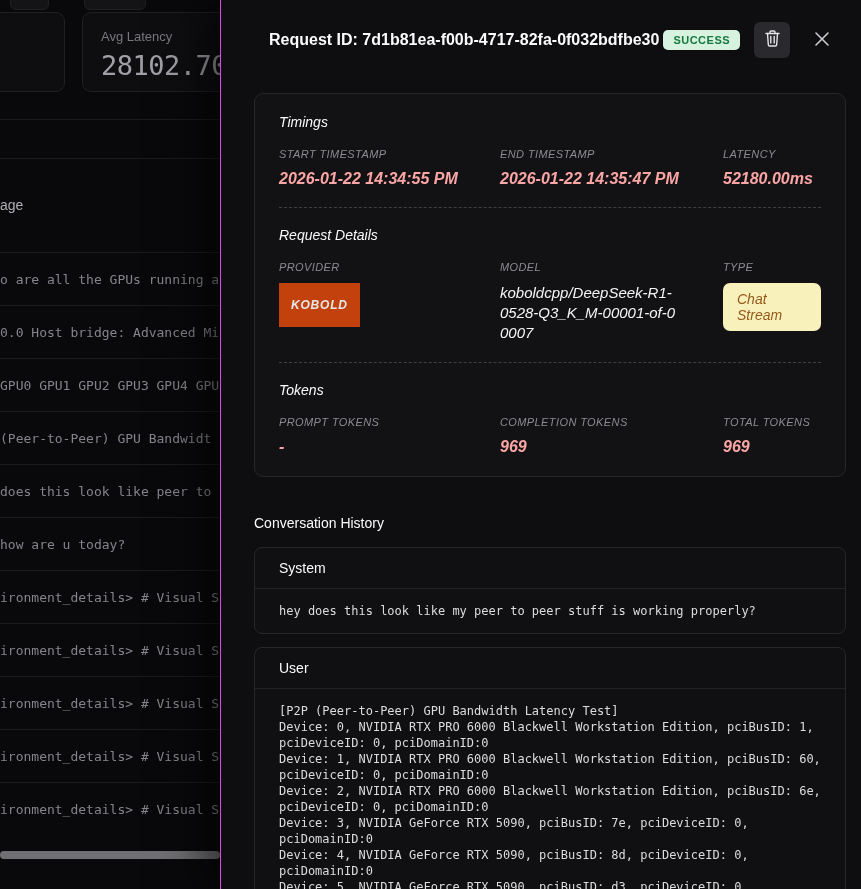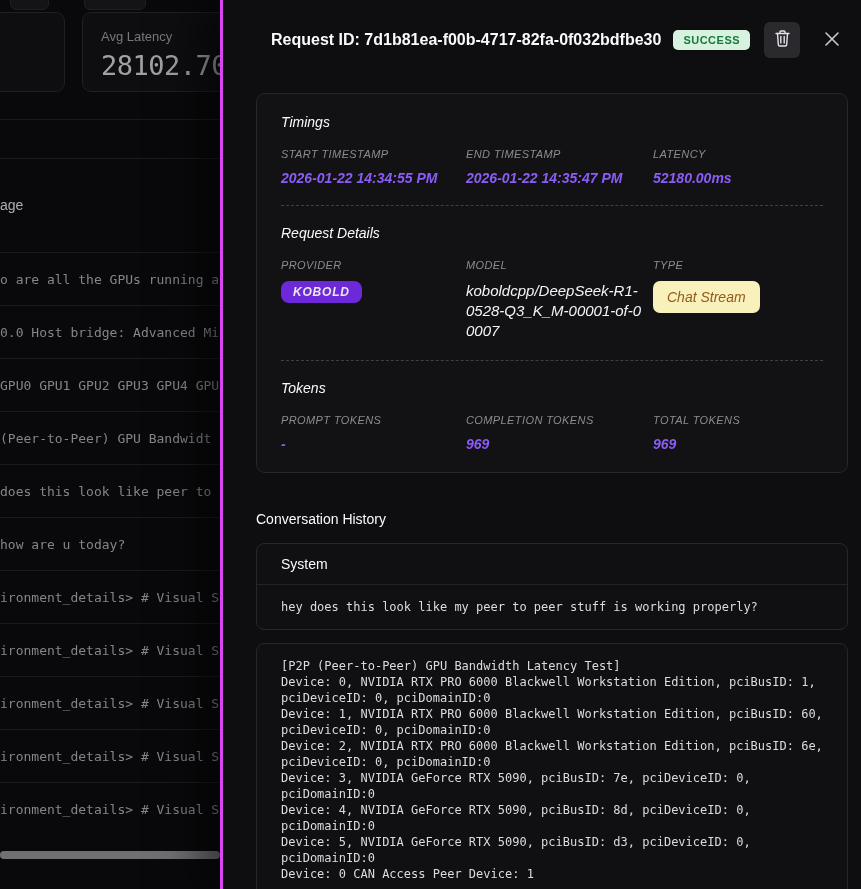--- a/index.html
+++ b/index.html
@@ -42,30 +42,30 @@
     font-size:13px; color:#84848c; white-space:nowrap; overflow:hidden;
   }
   .bg-row:first-child { height:47px; border-top:none; }
   .bg-scrollbar {
     position:absolute; top:851px; left:0; width:220px; height:8px;
     background:#707074; border-radius:4px;
   }
   
   .drawer {
     position:absolute; top:0; right:0; width:641px; height:889px;
-    background:#0e0e11; border-left:3px solid #d946ef;
+    background:#0e0e11; border-left:1px solid #d946ef;
     box-shadow:-20px 0 40px rgba(0,0,0,0.55);
   }
   .drawer-header {
     display:flex; align-items:center;
     padding:24px 24px 0 48px; height:56px;
   }
   .drawer-title { font-size:16px; font-weight:600; color:#fafafa; white-space:nowrap; }
   .badge-success {
-    margin-left:12px; background:#d7f2de; color:#17793d;
+    margin-left:4px; background:#d7f2de; color:#17793d;
     font-size:11px; font-weight:700; letter-spacing:0.5px;
     padding:4px 10px; border-radius:5px;
   }
   .trash-btn {
     margin-left:14px; width:36px; height:36px; flex:none;
     background:#2a2a2e; border:none; border-radius:6px;
     display:flex; align-items:center; justify-content:center; cursor:pointer;
   }
   .close-btn {
     margin-left:18px; width:28px; height:28px; flex:none;
@@ -73,30 +73,30 @@
     display:flex; align-items:center; justify-content:center;
   }
   
   .details-card {
     margin:37px 16px 0 33px; width:592px;
     background:#121215; border:1px solid #26262b; border-radius:9px;
     padding:20px 24px;
     font-style:italic;
   }
   .section-heading { font-size:14px; font-weight:500; color:#fafafa; margin-bottom:18px; }
-  .field-grid { display:grid; grid-template-columns:185px 187px 1fr; }
+  .field-grid { display:grid; grid-template-columns:185px 187px 1fr;gap:36px; }
   .field-label {
     font-size:11px; color:#8b8b93; letter-spacing:0.4px; margin-bottom:10px;
   }
-  .field-value { font-size:14px; font-weight:600; color:#8b5cf6; }
+  .field-value { font-size:16px; font-weight:600; color:#fca5a5; }
   .dashed-sep { border:none; border-top:1px dashed #3f3f46; margin:19px 0; }
   .badge-provider {
-    display:inline-block; background:#6d28d9; color:#e8e8ea;
+    display:inline-block; background:#c2410c; color:#e8e8ea;
     font-size:12px; font-weight:600; letter-spacing:0.8px;
-    padding:4px 12px; border-radius:8px;
+    padding:15px 12px; border-radius:0;
   }
   .model-value {
     font-size:15px; font-weight:500; color:#f4f4f5;
     width:176px; word-break:break-all; line-height:20px;
   }
   .badge-type {
     display:inline-block; background:#f8f1bb; color:#95591a;
     font-size:14px; font-weight:500; padding:8px 14px; border-radius:7px;
   }
   
@@ -266,20 +266,21 @@
   </div>
 
   <div class="conv-heading">Conversation History</div>
 
   <div class="msg-card">
     <div class="msg-role">System</div>
     <div class="msg-content">hey does this look like my peer to peer stuff is working properly?</div>
   </div>
 
   <div class="msg-card">
+    <div class="msg-role">User</div>
     <div class="msg-content">[P2P (Peer-to-Peer) GPU Bandwidth Latency Test]
 Device: 0, NVIDIA RTX PRO 6000 Blackwell Workstation Edition, pciBusID: 1, pciDeviceID: 0, pciDomainID:0
 Device: 1, NVIDIA RTX PRO 6000 Blackwell Workstation Edition, pciBusID: 60, pciDeviceID: 0, pciDomainID:0
 Device: 2, NVIDIA RTX PRO 6000 Blackwell Workstation Edition, pciBusID: 6e, pciDeviceID: 0, pciDomainID:0
 Device: 3, NVIDIA GeForce RTX 5090, pciBusID: 7e, pciDeviceID: 0, pciDomainID:0
 Device: 4, NVIDIA GeForce RTX 5090, pciBusID: 8d, pciDeviceID: 0, pciDomainID:0
 Device: 5, NVIDIA GeForce RTX 5090, pciBusID: d3, pciDeviceID: 0, pciDomainID:0
 Device: 0 CAN Access Peer Device: 1</div>
   </div>
 

